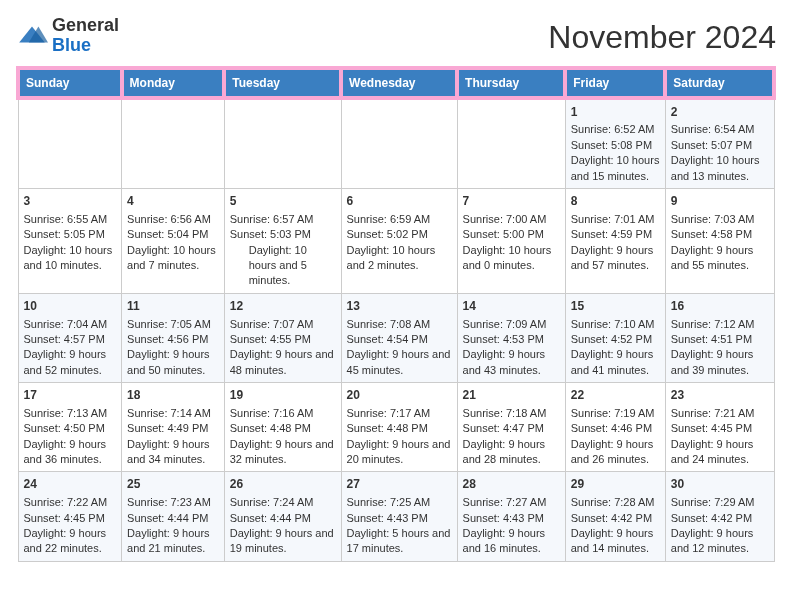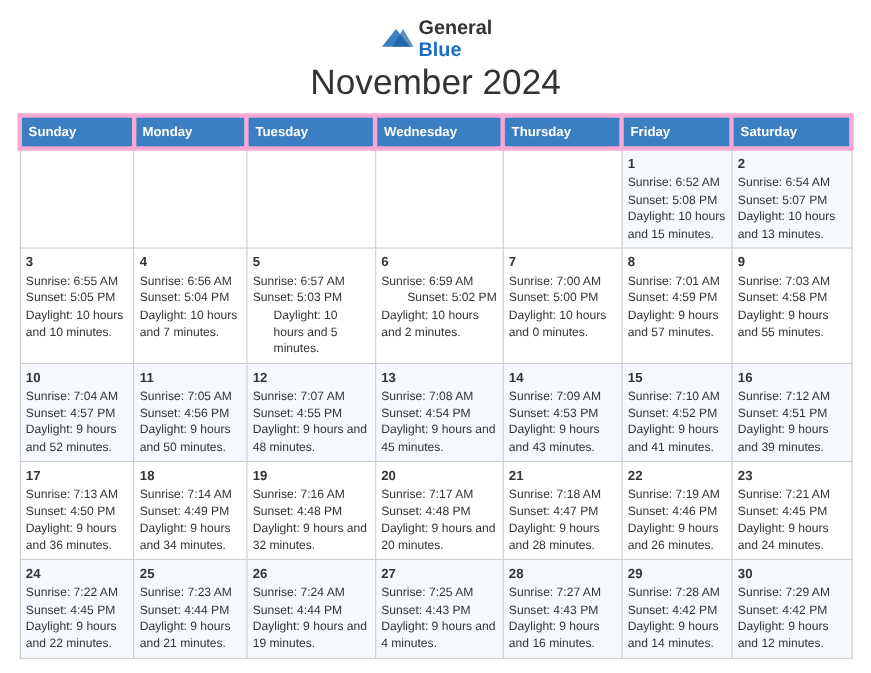--- a/index.html
+++ b/index.html
@@ -5,24 +5,23 @@
     * { box-sizing: border-box; margin: 0; padding: 0; }
     body {
       font-family: Arial, sans-serif;
       background: #fff;
       width: 792px;
       min-height: 612px;
       padding: 16px;
     }
     .header {
       display: flex;
-      align-items: center;
+      align-items: flex-end;
       justify-content: space-between;
       margin-bottom: 10px;
-      flex-direction: column;
     }
     .logo {
       display: flex;
       align-items: center;
     }
     .logo-text {
       font-size: 18px;
       font-weight: bold;
       line-height: 1.1;
     }
@@ -150,21 +149,21 @@
         </td>
         <td>
           <span class="day-num">5</span>
           <span style="display: block;">Sunrise: 6:57 AM</span>
           <span style="display: block;">Sunset: 5:03 PM</span>
           <span style="display: block; margin-left: 19px;">Daylight: 10 hours and 5 minutes.</span>
         </td>
         <td>
           <span class="day-num">6</span>
           <span style="display: block;">Sunrise: 6:59 AM</span>
-          <span style="display: block; text-align: right;">Sunset: 5:02 PM</span>
+          <span style="display: block;">Sunset: 5:02 PM</span>
           <span style="display: block;">Daylight: 10 hours and 2 minutes.</span>
         </td>
         <td>
           <span class="day-num">7</span>
           <span style="display: block;">Sunrise: 7:00 AM</span>
           <span style="display: block;">Sunset: 5:00 PM</span>
           <span style="display: block;">Daylight: 10 hours and 0 minutes.</span>
         </td>
         <td>
           <span class="day-num">8</span>
@@ -283,21 +282,21 @@
         <td>
           <span class="day-num">26</span>
           <span style="display: block;">Sunrise: 7:24 AM</span>
           <span style="display: block;">Sunset: 4:44 PM</span>
           <span style="display: block;">Daylight: 9 hours and 19 minutes.</span>
         </td>
         <td>
           <span class="day-num">27</span>
           <span style="display: block;">Sunrise: 7:25 AM</span>
           <span style="display: block;">Sunset: 4:43 PM</span>
-          <span style="display: block;">Daylight: 9 hours and 4 minutes.</span>
+          <span style="display: block;">Daylight: 5 hours and 17 minutes.</span>
         </td>
         <td>
           <span class="day-num">28</span>
           <span style="display: block;">Sunrise: 7:27 AM</span>
           <span style="display: block;">Sunset: 4:43 PM</span>
           <span style="display: block;">Daylight: 9 hours and 16 minutes.</span>
         </td>
         <td>
           <span class="day-num">29</span>
           <span style="display: block;">Sunrise: 7:28 AM</span>

